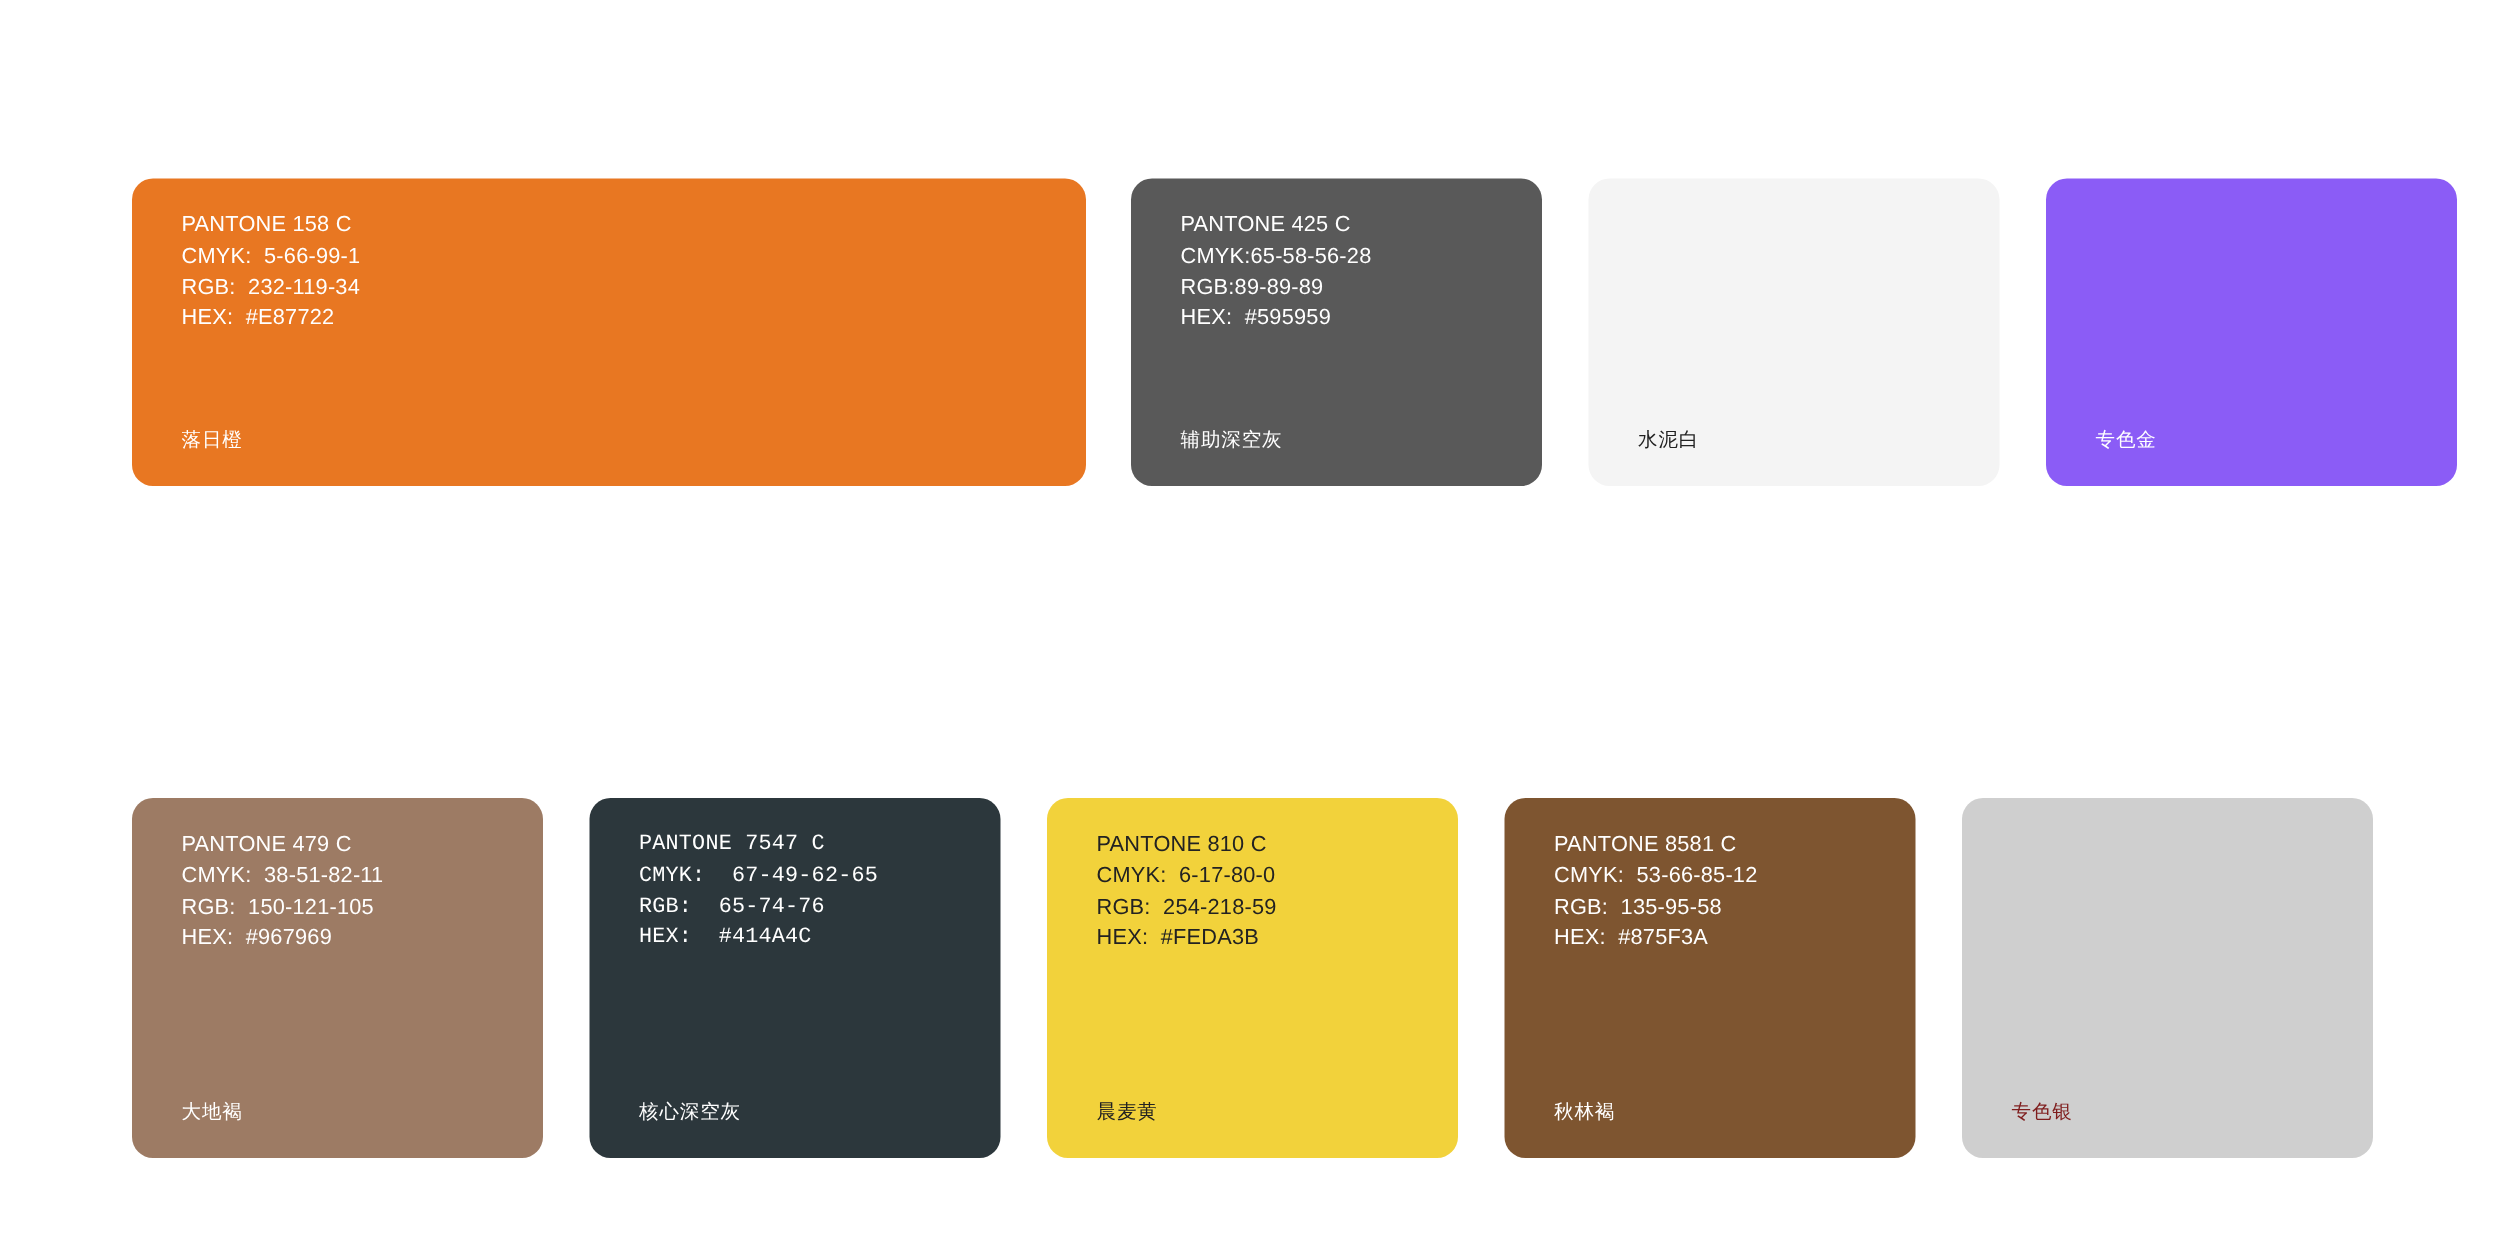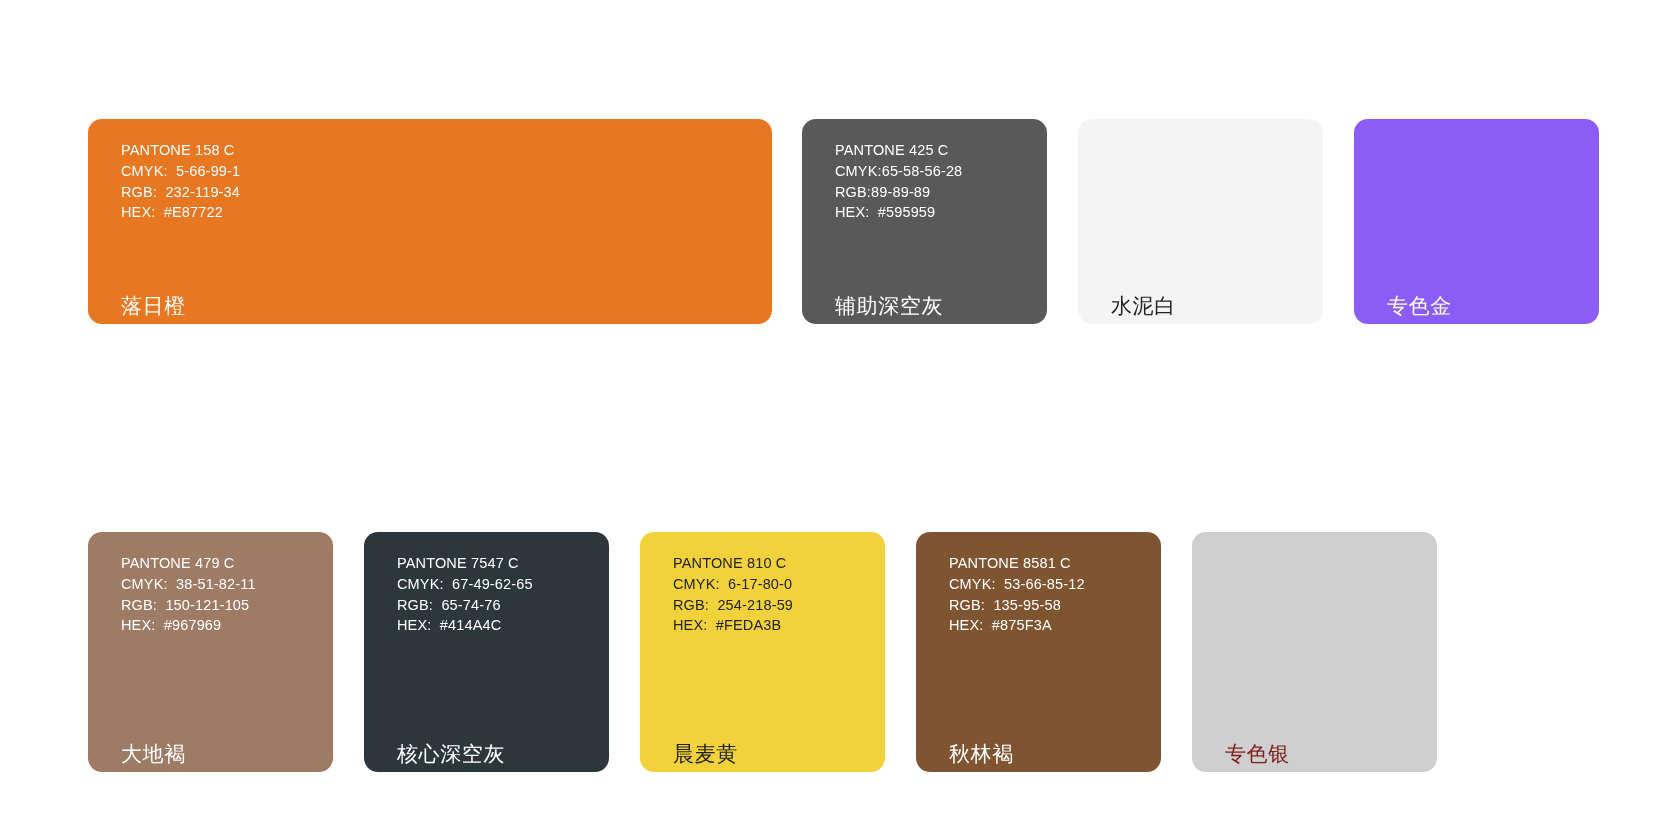--- a/index.html
+++ b/index.html
@@ -34,22 +34,22 @@
   .swatch-card {
     position: relative;
     box-sizing: border-box;
     border-radius: 14px;
     overflow: hidden;
     flex: none;
   }
 
   
   #row-1 .swatch-card { height: 205px; }
-  .card-w-wide  { width: 684px; }
-  .card-w-std   { width: 245px; }
+  .card-w-wide  { width: 636px; }
+  .card-w-std   { width: 274px; }
 
   
   #row-2 .swatch-card { height: 240px; }
 
   .card-gap-lg { margin-right: 30px; }
   .card-gap-sm { margin-right: 31px; }
 
   .spec-block {
     position: absolute;
     left: 33px;
@@ -64,22 +64,22 @@
     display: block;
   }
 
   .spec-line.title {
     margin-bottom: 0.5px;
   }
 
   .card-label {
     position: absolute;
     left: 33px;
-    bottom: 4px;
-    font-size: 21px;
+    bottom: 22px;
+    font-size: 13px;
     letter-spacing: 0.6px;
     white-space: pre;
   }
 
   .text-light .spec-line,
   .text-light .card-label { color: #ffffff; }
 
   .text-dark .spec-line,
   .text-dark .card-label { color: #222222; }
 
@@ -120,21 +120,21 @@
   <div class="swatch-row" id="row-2">
       <div class="swatch-card card-w-std text-light card-gap-sm" style="background: rgb(157, 123, 100);">
     <div class="spec-block">
       <span class="spec-line title">PANTONE 479 C</span>
       <span class="spec-line">CMYK:  38-51-82-11</span>
       <span class="spec-line">RGB:  150-121-105</span>
       <span class="spec-line">HEX:  #967969</span>
     </div>
     <div class="card-label">大地褐</div>
   </div>
-      <div class="swatch-card card-w-std text-light card-gap-sm" style="background: rgb(44, 55, 60);">
+      <div class="swatch-card card-w-std text-light card-gap-sm" style="background: rgb(44, 55, 60); font-family: Liberation Mono, monospace;">
     <div class="spec-block">
       <span class="spec-line title">PANTONE 7547 C</span>
       <span class="spec-line">CMYK:  67-49-62-65</span>
       <span class="spec-line">RGB:  65-74-76</span>
       <span class="spec-line">HEX:  #414A4C</span>
     </div>
     <div class="card-label">核心深空灰</div>
   </div>
       <div class="swatch-card card-w-std text-dark card-gap-sm" style="background: rgb(242, 210, 59);">
     <div class="spec-block">

